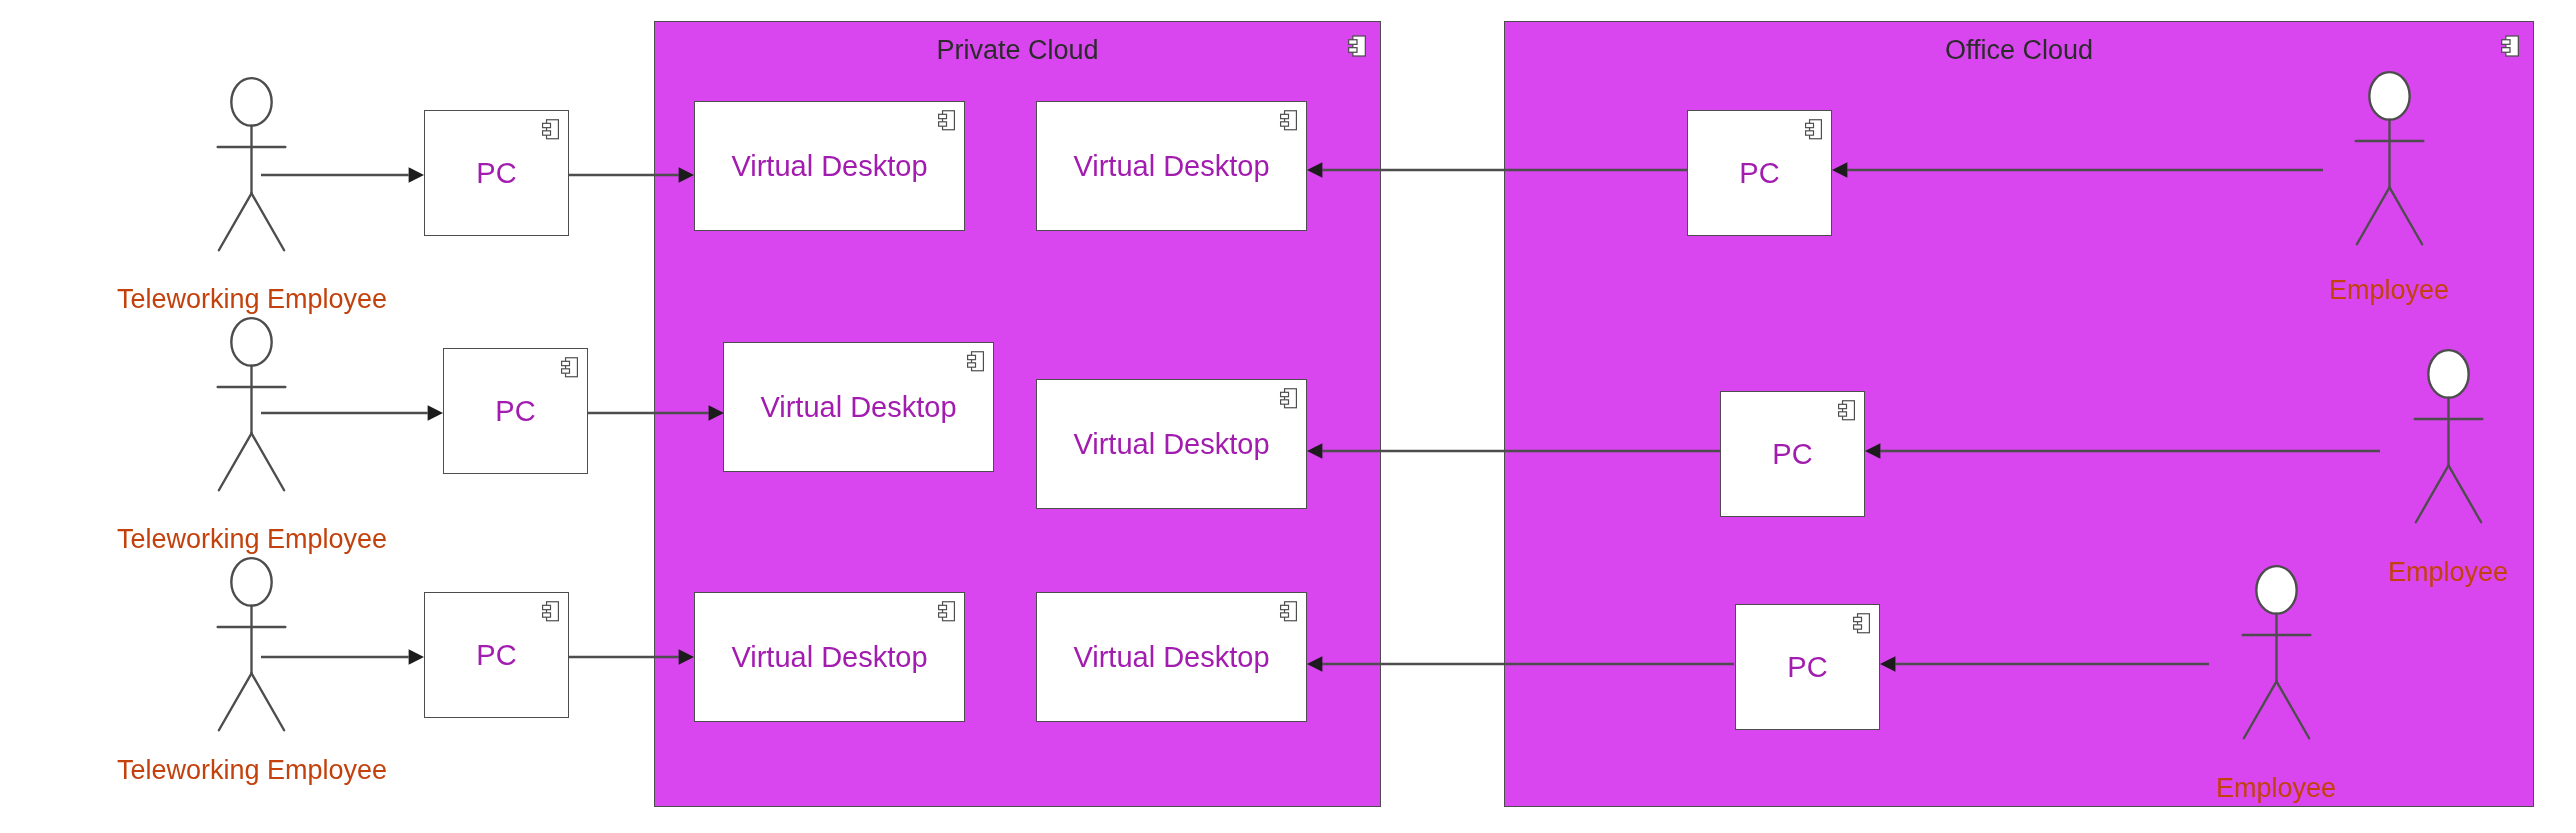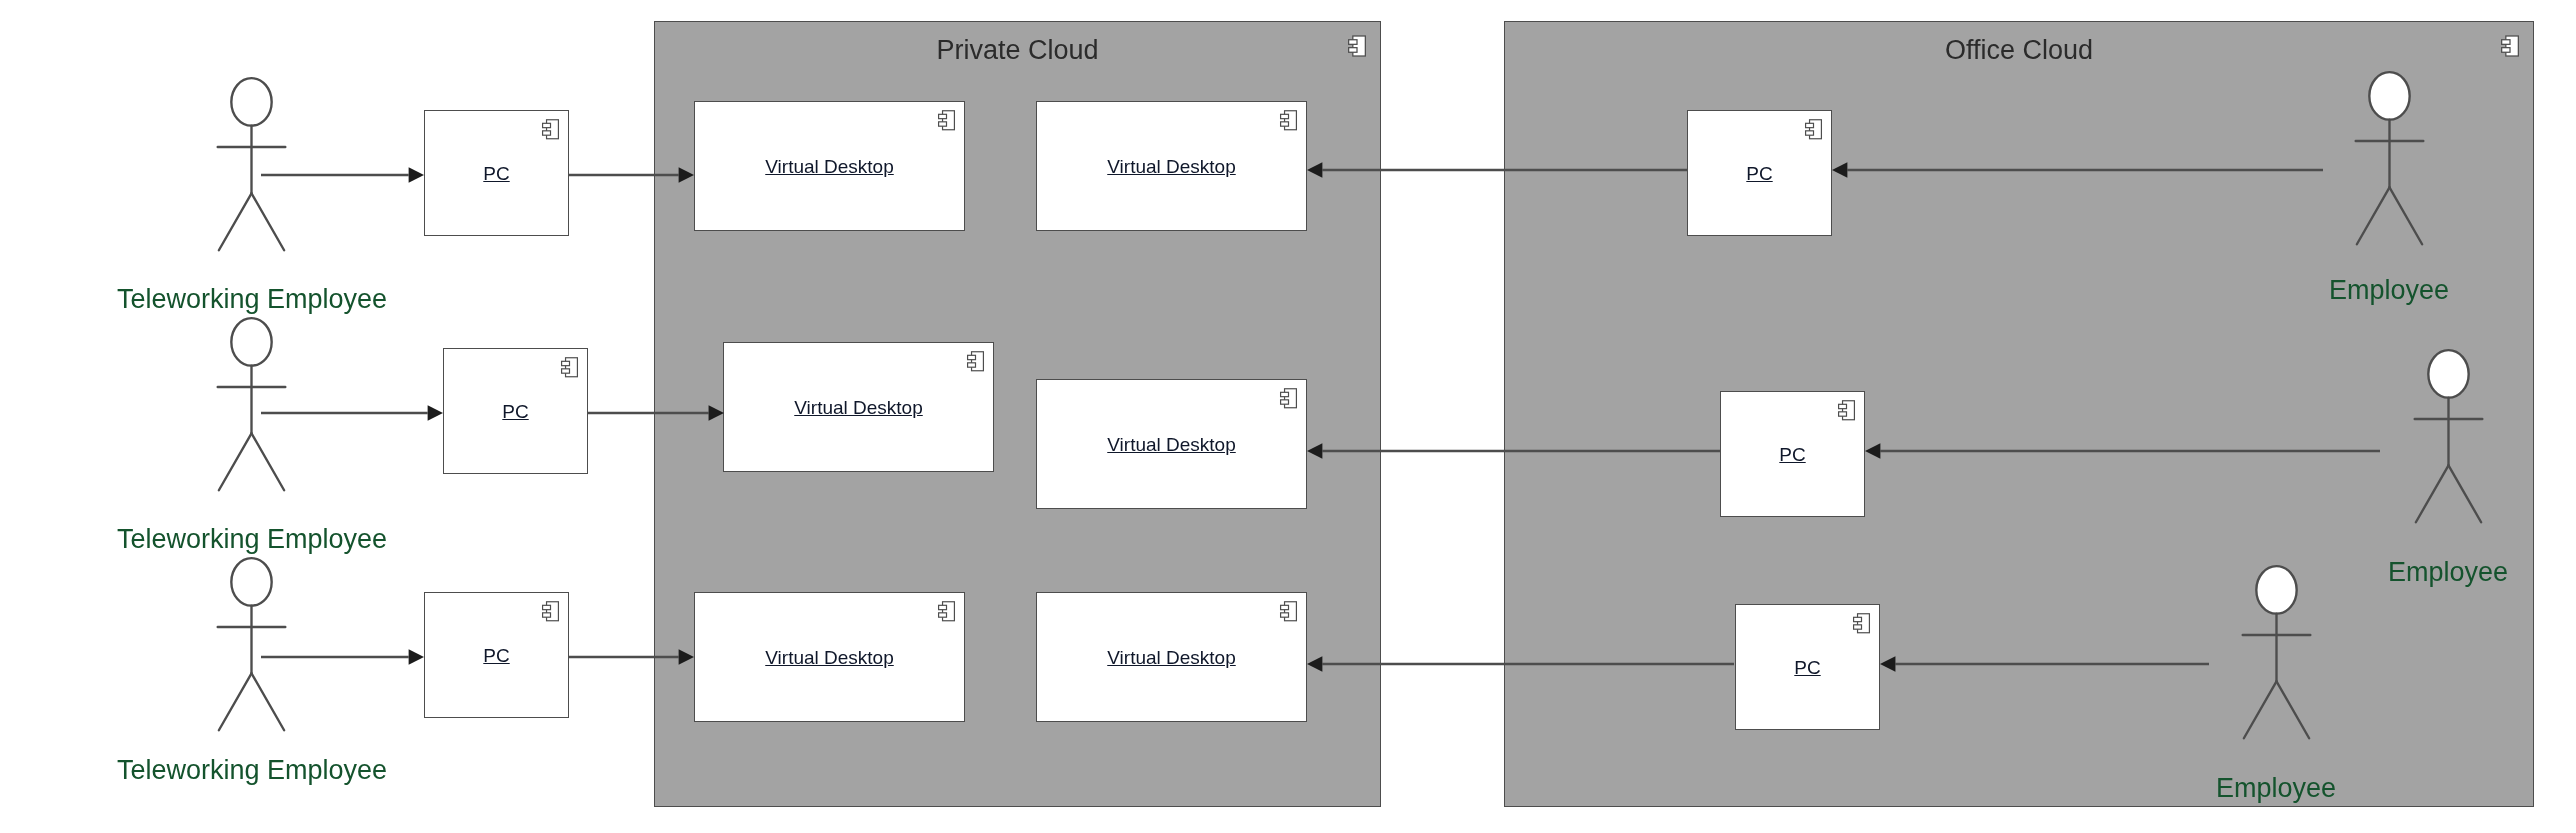--- a/index.html
+++ b/index.html
@@ -1,37 +1,37 @@
 <!DOCTYPE html>
 <html style="font-size:9.5px"><head>
 <meta charset="utf-8">
 <style>
   html,body{margin:0;padding:0;background:#fff;}
   body{width:2576px;height:834px;position:relative;overflow:hidden;
        font-family:"Liberation Sans",sans-serif;color:#2b2b2b;}
   #stage{position:absolute;inset:0;}
 
   
-  .pkg{position:absolute;border:1.8px solid #4d4d4d;background:#a3a3a3;box-sizing:border-box;}
+  .pkg{position:absolute;border:1.8px solid #4d4d4d;background:#d946ef;box-sizing:border-box;}
   .pkg-title{position:absolute;left:0;right:0;text-align:center;font-size:27px;
              color:#2b2b2b;white-space:nowrap;}
 
   
   .node{position:absolute;border:1.8px solid #4d4d4d;background:#fff;box-sizing:border-box;
         display:flex;align-items:center;justify-content:center;}
-  .node-label{font-size:19px;color:#0f172a;white-space:nowrap;line-height:1;text-decoration:underline;}
+  .node-label{font-size:29px;color:#a21caf;white-space:nowrap;line-height:1;}
 
   
   .cicon{position:absolute;}
   .cicon svg{display:block;}
 
   
   .actor{position:absolute;}
   .actor svg{display:block;overflow:visible;}
-  .actor-label{position:absolute;font-size:27px;color:#14532d;white-space:nowrap;
+  .actor-label{position:absolute;font-size:27px;color:#c2410c;white-space:nowrap;
                text-align:center;}
 
   
   .conn{position:absolute;}
   .conn svg{display:block;overflow:visible;}
 </style>
 </head>
 <body>
 
 <div id="stage">

